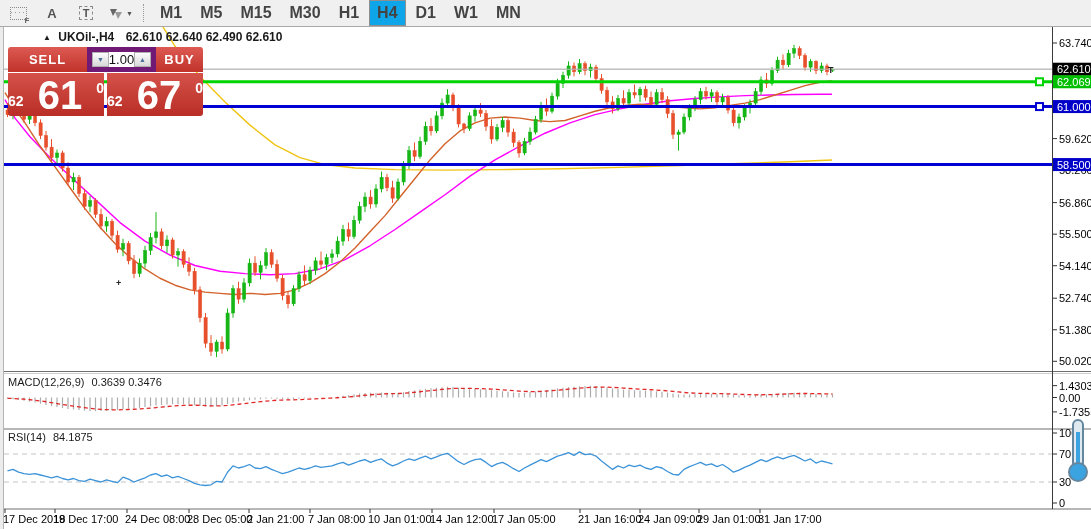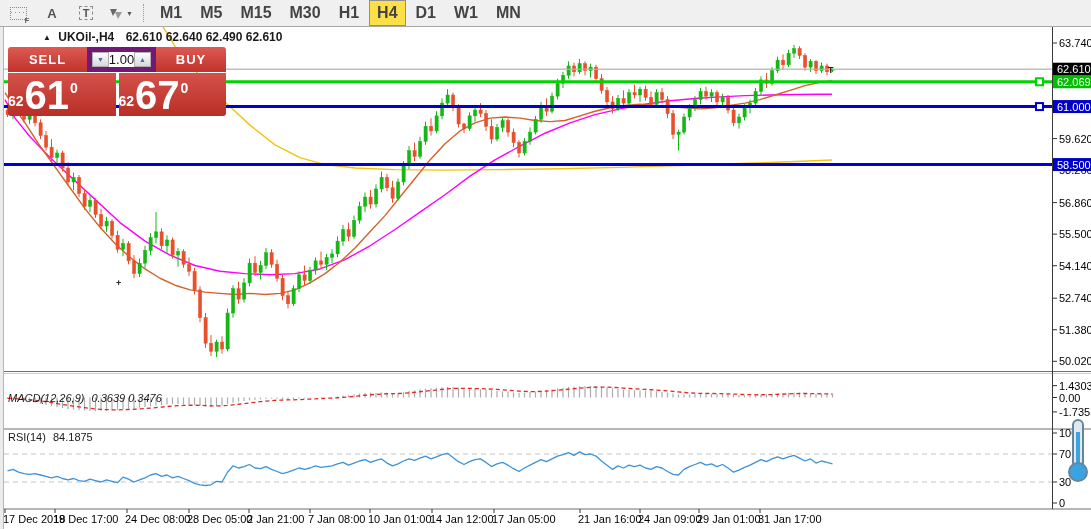--- a/index.html
+++ b/index.html
@@ -10,51 +10,51 @@
   .tool{display:flex;align-items:center;justify-content:center;height:22px;min-width:24px;
     color:#555;font-size:13px;font-weight:bold;cursor:default;}
   #tool-grid .gridbox{width:15px;height:11px;border:1px dotted #8a8a8a;position:relative;background:
     repeating-linear-gradient(to right,#9a9a9a 0 1px,transparent 1px 4px) 0 4px/100% 1px no-repeat;}
   #tool-grid .f{position:absolute;right:-4px;bottom:-6px;font-size:8px;color:#666;font-weight:bold;}
   #tool-t .tbox{border:1px dashed #8a8a8a;padding:0 3px;font-size:11px;color:#555;}
   #tool-arrows svg{display:block;}
   .caret{font-size:7px;color:#555;margin-left:2px;}
   .tb-sep{width:1px;height:18px;border-left:1px dotted #9a9a9a;margin:0 6px 0 10px;}
   .tf-btn{font-size:16px;font-weight:bold;color:#444;padding:3px 7px;margin:0 1px;border:1px solid transparent;cursor:default;}
-  .tf-btn.active{background:#fde047;border:1px solid #8f8f8f;}
+  .tf-btn.active{background:#0ea5e9;border:1px solid #8f8f8f;}
   
   #left-border{position:absolute;left:0;top:26px;width:3px;height:503px;background:#ececec;border-right:1px solid #b5b5b5;z-index:5;}
   #chart-svg{position:absolute;left:0;top:0;z-index:1;}
   
   #chart-header{position:absolute;left:10px;top:30px;z-index:10;font-size:12px;font-weight:bold;color:#1a1a1a;margin-left:33px;}
   #chart-header .tri{font-size:8px;vertical-align:1px;margin-right:4px;}
   
-  #trade-panel{position:absolute;left:8px;top:47px;width:218px;z-index:20;font-family:"Liberation Sans",sans-serif;}
+  #trade-panel{position:absolute;left:8px;top:47px;width:195px;z-index:20;font-family:"Liberation Sans",sans-serif;}
   #tp-top{display:flex;height:25px;}
   .tp-btn{background:linear-gradient(#dd5a52,#c0332b);color:#fff;font-size:13px;font-weight:bold;
     display:flex;align-items:center;justify-content:center;letter-spacing:1px;cursor:pointer;}
   #sell-btn{width:79px;border-radius:3px 0 0 0;}
   #buy-btn{width:69px;flex:1;border-radius:0 3px 0 0;}
   #vol-box{width:69px;background:#fff;border:5px solid #701a75;display:flex;align-items:stretch;box-sizing:border-box;}
   .spin{width:15px;background:linear-gradient(#fdfdfd,#d8d8d8);border:1px solid #b0b0b0;color:#4a6f9b;
     font-size:7px;display:flex;align-items:center;justify-content:center;cursor:pointer;}
   #vol-value{flex:1;display:flex;align-items:center;justify-content:center;font-size:13px;color:#111;}
   #tp-prices{display:flex;margin-top:1px;}
   .price-big{height:43px;background:linear-gradient(#d4524a,#b92e26);color:#fff;display:flex;
-    align-items:center;justify-content:flex-start;cursor:pointer;}
+    align-items:center;justify-content:space-between;cursor:pointer;}
   #sell-price{width:108px;margin-right:3px;border-radius:0 0 0 3px;}
   #buy-price{width:108px;border-radius:0 0 3px 0;}
   .p-prefix{font-size:14px;font-weight:bold;margin-top:12px;}
   .p-main{font-size:40px;font-weight:bold;line-height:40px;margin:15px 1px;}
   .p-sup{font-size:14px;font-weight:bold;margin-bottom:14px;}
   
   #annotation{position:absolute;left:630px;top:228px;z-index:9;color:#f22020;font-size:18px;font-weight:bold;letter-spacing:1px;}
   
   .ind-label{position:absolute;left:8px;z-index:9;font-size:11px;color:#1a1a1a;}
-  #macd-label-row{top:392px;font-style:italic;}
+  #macd-label-row{top:376px;}
   #rsi-label-row{top:431px;}
   
   #thermo{position:absolute;left:1066px;top:418px;z-index:25;}
 </style>
 </head>
 <body>
 <div id="stage">
 
   <svg id="chart-svg" width="1091" height="529">
       <defs>

